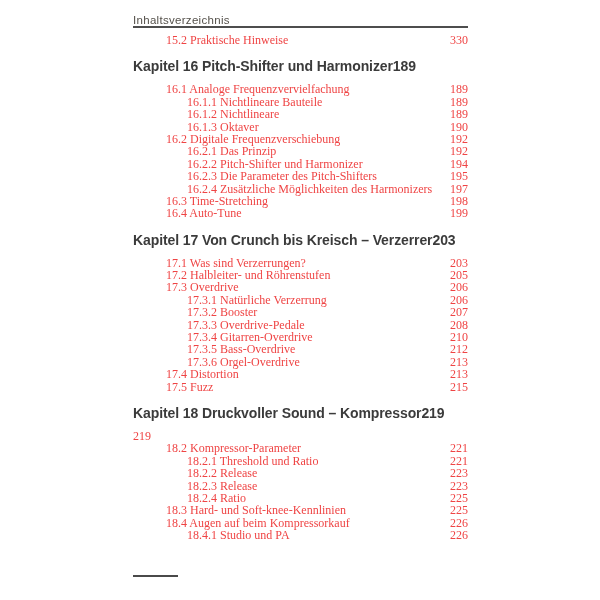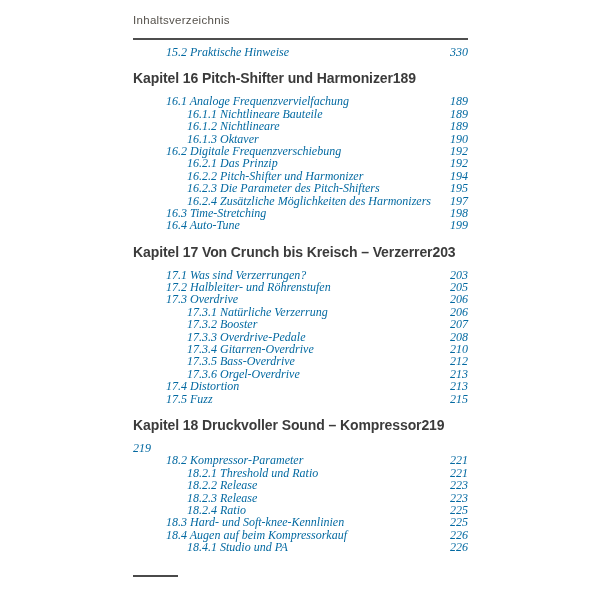--- a/index.html
+++ b/index.html
@@ -17,33 +17,32 @@
   .content {
     position: absolute;
     left: 133px; top: 14px;
     width: 335px;
   }
   .header-title {
     font-family: "Liberation Sans", sans-serif;
     font-size: 11.5px;
     color: #55514b;
     letter-spacing: 0.3px;
-    padding-bottom: 12px;
+    padding-bottom: 0;
     border-bottom: 2px solid #4e4e4e;
   }
   .toc { margin-top: 6px; }
   .row {
     display: flex;
     justify-content: space-between;
     align-items: flex-start;
     height: 12.4px;
     font-size: 12px;
     line-height: 12.4px;
-    color: #0369a1;
-    font-style: italic;
+    color: #ef4444;
   }
   .row .label { white-space: nowrap; }
   .row.level1 .label { padding-left: 33px; }
   .row.level2 .label { padding-left: 54px; }
   .chapter {
     display: flex;
     justify-content: flex-start;
     align-items: baseline;
     font-family: "Liberation Sans", sans-serif;
     font-weight: bold;

